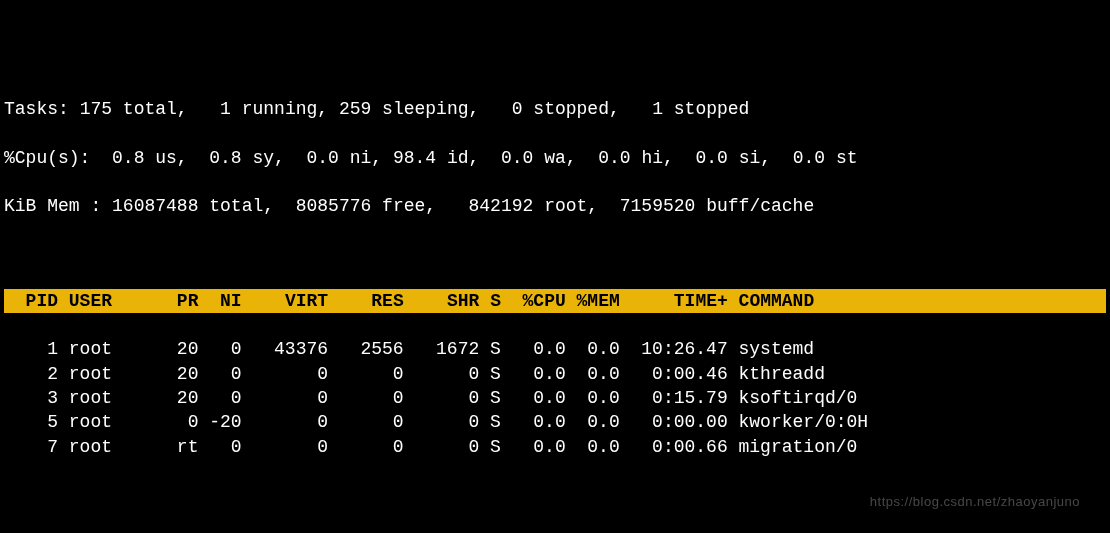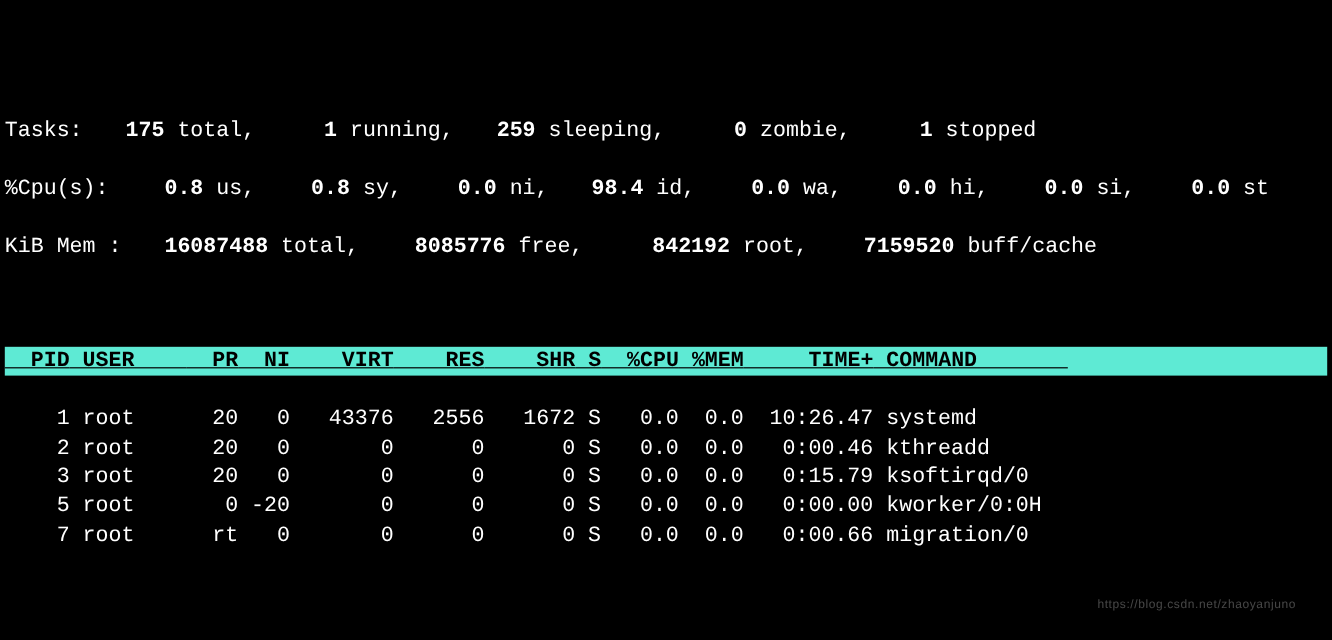--- a/index.html
+++ b/index.html
@@ -8,44 +8,43 @@
       color: #fff;
       font-family: 'Courier New', Consolas, monospace;
       font-size: 18px;
       line-height: 1.35;
       white-space: pre;
       overflow: hidden;
       width: 1110px;
       height: 533px;
     }
     .wrap { padding: 0 4px; }
-    .bold { font-weight: bold; margin-left: 25px; }
+    .bold { font-weight: normal; }
     .hdr-row {
-      background: #5eead4;
+      background: #eab308;
       color: #000;
       font-weight: bold;
-      text-decoration: underline;
     }
     .spacer { line-height: 1.2; }
     .watermark {
       position: absolute;
       right: 30px;
       bottom: 22px;
       color: rgba(200,200,200,0.35);
-      font-size: 10px;
+      font-size: 13px;
       font-family: sans-serif;
       letter-spacing: 0.5px;
     }
   </style>
 </head>
 <body>
 
 
 <div class="wrap">
-<div><span>Tasks: </span><span class="bold">175 </span><span>total,   </span><span class="bold">1 </span><span>running, </span><span class="bold">259 </span><span>sleeping,   </span><span class="bold">0 </span><span>zombie,   </span><span class="bold">1 </span><span>stopped</span></div>
+<div><span>Tasks: </span><span class="bold">175 </span><span>total,   </span><span class="bold">1 </span><span>running, </span><span class="bold">259 </span><span>sleeping,   </span><span class="bold">0 </span><span>stopped,   </span><span class="bold">1 </span><span>stopped</span></div>
 <div><span>%Cpu(s):  </span><span class="bold">0.8 </span><span>us,  </span><span class="bold">0.8 </span><span>sy,  </span><span class="bold">0.0 </span><span>ni, </span><span class="bold">98.4 </span><span>id,  </span><span class="bold">0.0 </span><span>wa,  </span><span class="bold">0.0 </span><span>hi,  </span><span class="bold">0.0 </span><span>si,  </span><span class="bold">0.0 </span><span>st</span></div>
 <div><span>KiB Mem : </span><span class="bold">16087488 </span><span>total,  </span><span class="bold">8085776 </span><span>free,   </span><span class="bold">842192 </span><span>root,  </span><span class="bold">7159520 </span><span>buff/cache</span></div>
 <div class="spacer"> </div>
 <div class="hdr-row"><span>  PID</span><span> USER    </span><span>  PR</span><span>  NI</span><span>    VIRT</span><span>    RES</span><span>    SHR</span><span> S</span><span>  %CPU</span><span> %MEM</span><span>     TIME+</span><span> COMMAND       </span></div>
 <div id="rows-container"><div>    1 root      20   0   43376   2556   1672 S   0.0  0.0  10:26.47 systemd</div><div>    2 root      20   0       0      0      0 S   0.0  0.0   0:00.46 kthreadd</div><div>    3 root      20   0       0      0      0 S   0.0  0.0   0:15.79 ksoftirqd/0</div><div>    5 root       0 -20       0      0      0 S   0.0  0.0   0:00.00 kworker/0:0H</div><div>    7 root      rt   0       0      0      0 S   0.0  0.0   0:00.66 migration/0</div></div>
 </div>
 
 <div class="watermark">https://blog.csdn.net/zhaoyanjuno</div>
 
 

